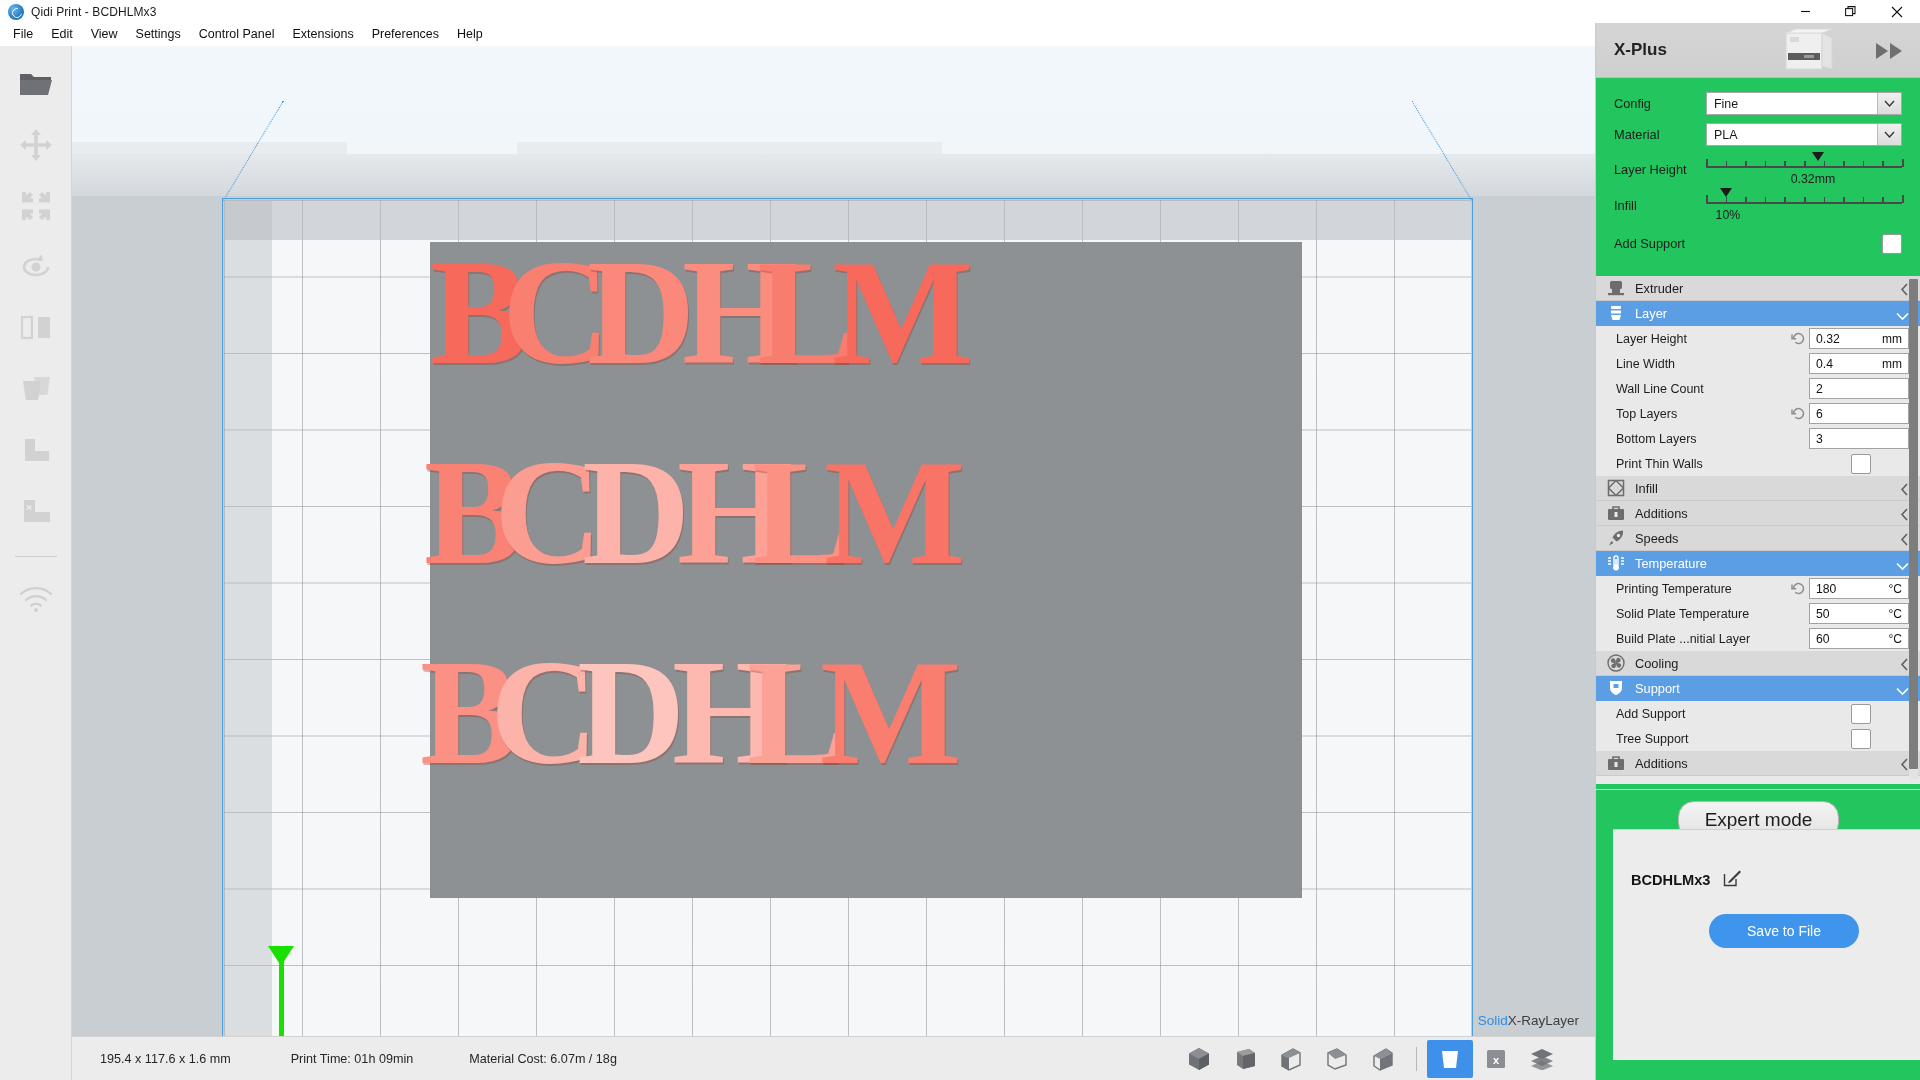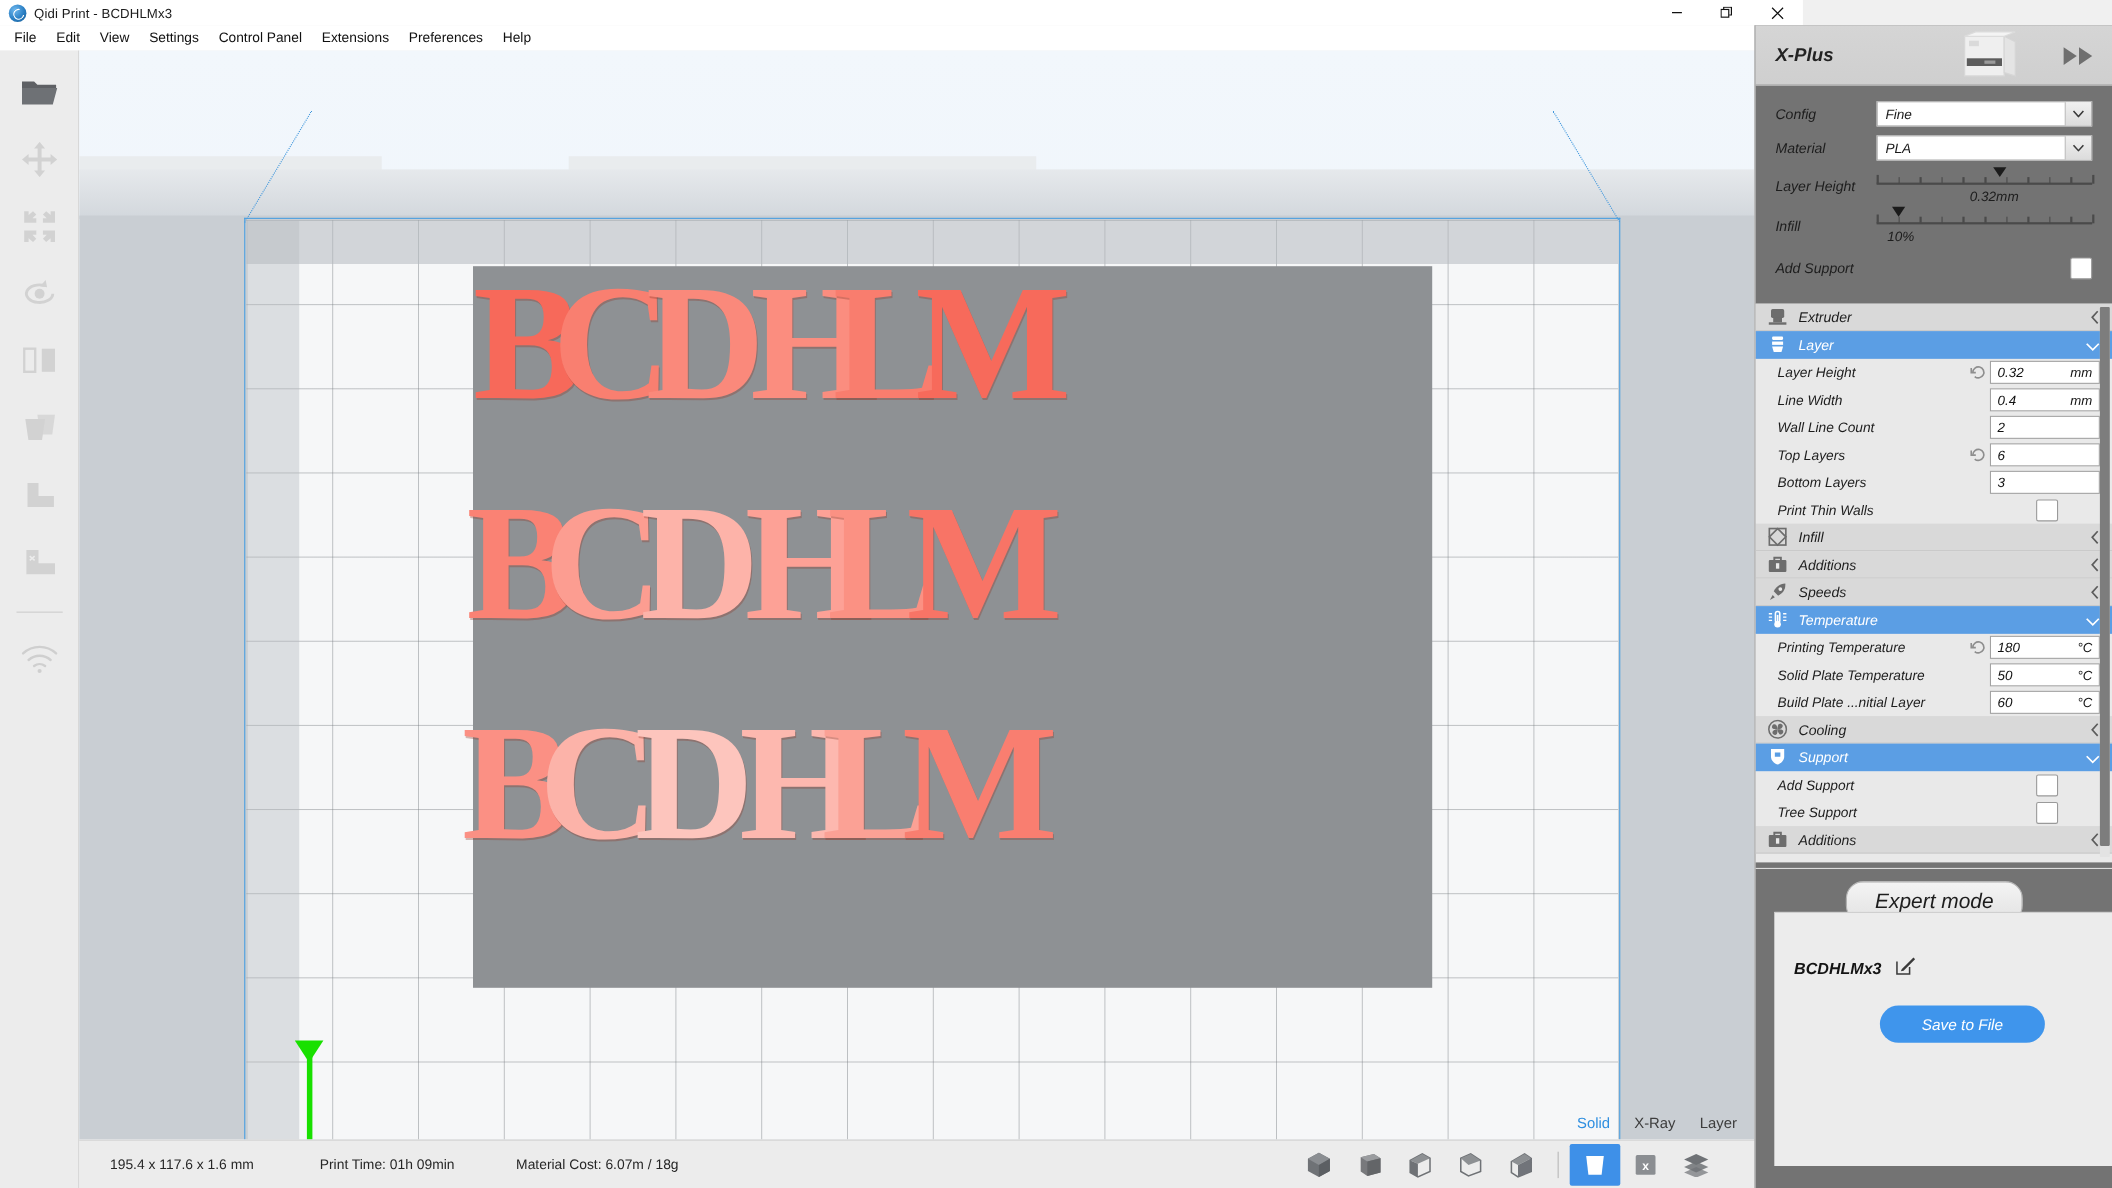--- a/index.html
+++ b/index.html
@@ -7,21 +7,21 @@
     width: 1920px; height: 1080px;
     overflow: hidden;
     font-family: "Liberation Sans", sans-serif;
     background: #f0f0f0;
     -webkit-font-smoothing: antialiased;
   }
   #app { position: relative; width: 1920px; height: 1080px; }
 
   
   .titlebar {
-    position: absolute; top: 0; left: 0; width: 1639px; height: 23px;
+    position: absolute; top: 0; left: 0; width: 1920px; height: 23px;
     background: #ffffff; display: flex; align-items: center;
   }
   .tb-icon {
     width: 16px; height: 16px; margin-left: 8px; margin-right: 7px;
     border-radius: 50%;
     background: radial-gradient(circle at 35% 32%, #6fb8ee 0%, #2a7fc4 55%, #18598f 100%);
     position: relative; flex: none;
   }
   .tb-icon::after {
     content: "";
@@ -139,21 +139,21 @@
     background: #19e000;
   }
   .axis-y-arrow {
     position: absolute; left: 196px; top: 900px; width: 0; height: 0;
     border-left: 13px solid transparent; border-right: 13px solid transparent;
     border-top: 20px solid #19e000;
   }
 
   .view-modes {
     position: absolute; right: 16px; bottom: 8px;
-    display: flex; gap: 22px; font-size: 13.5px;
+    display: flex; font-size: 13.5px;
   }
   .view-mode { color: #3d3d3d; }
   .view-mode.active { color: #2f8fe0; }
 
   
   .bottombar {
     position: absolute; left: 72px; top: 1036px; width: 1523px; height: 44px;
     background: #ececec; border-top: 1px solid #d3d3d3;
     display: flex; align-items: center;
   }
@@ -165,21 +165,21 @@
   .bb-icons { display: flex; align-items: center; gap: 0px; margin-right: 30px; }
   .bb-ico {
     width: 46px; height: 38px; display: flex; align-items: center; justify-content: center;
   }
   .bb-ico.sel { background: #3e90e8; border-radius: 2px; }
   .bb-sep { width: 1px; height: 24px; background: #b8b8b8; margin: 0 10px; }
 
   
   .rightpanel {
     position: absolute; top: 23px; left: 1595px; width: 325px; height: 1057px;
-    background: #737373; border-left: 1px solid #c9c9c9; font-style: italic;
+    background: #22c55e; border-left: 1px solid #c9c9c9;
   }
   .rp-header {
     position: relative; height: 55px; width: 325px;
     background: linear-gradient(#d5d5d5, #cfcfcf);
     border-bottom: 1px solid #bdbdbd;
     display: flex; align-items: center;
   }
   .rp-title { font-size: 17px; font-weight: 700; color: #232323; margin-left: 18px; }
   .printer-img { position: absolute; left: 178px; top: 4px; width: 66px; height: 48px; }
   .fwd-arrows { position: absolute; right: 16px; top: 18px; display: flex; gap: 2px; }

